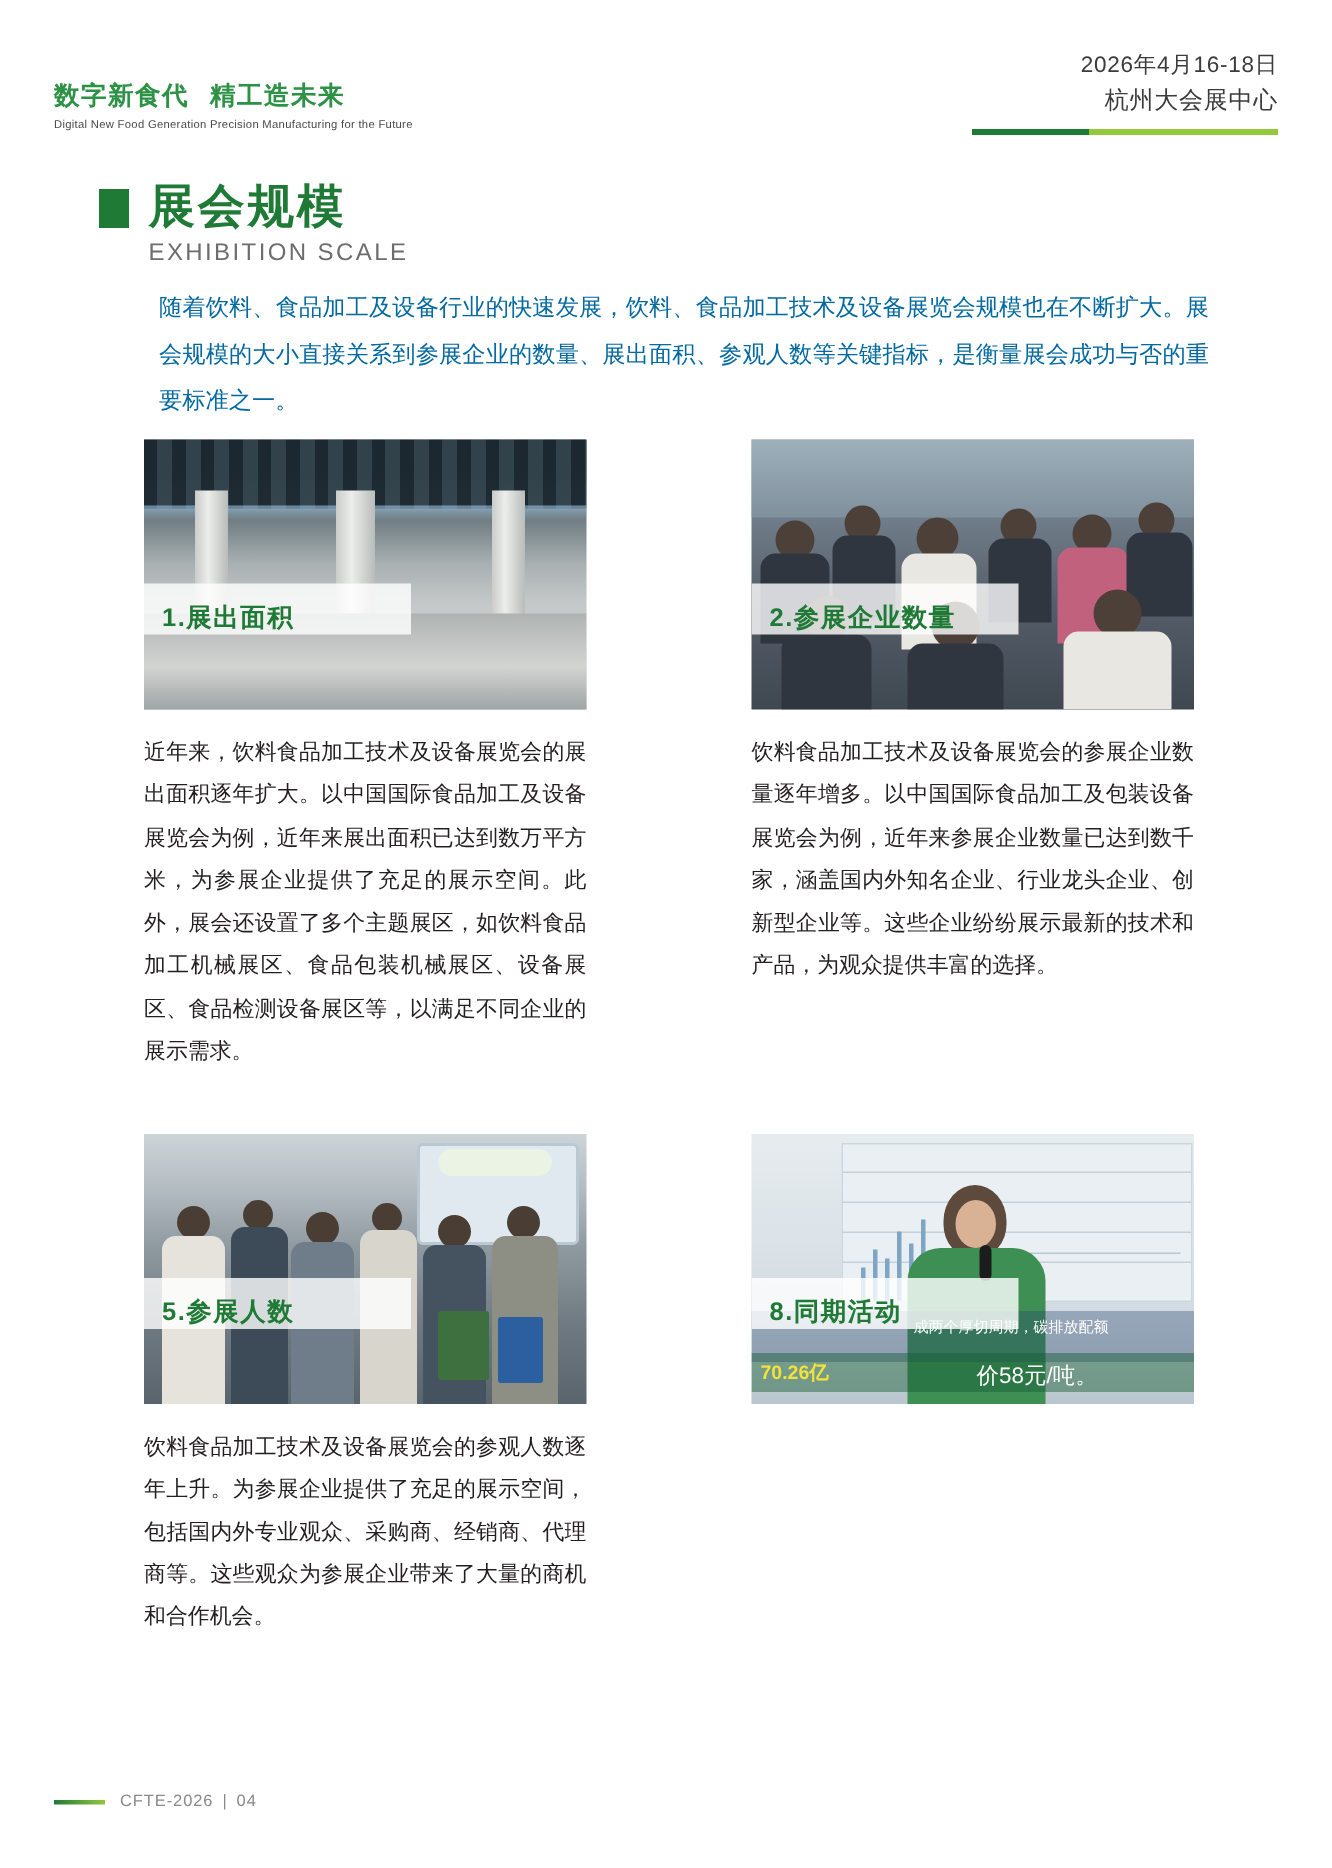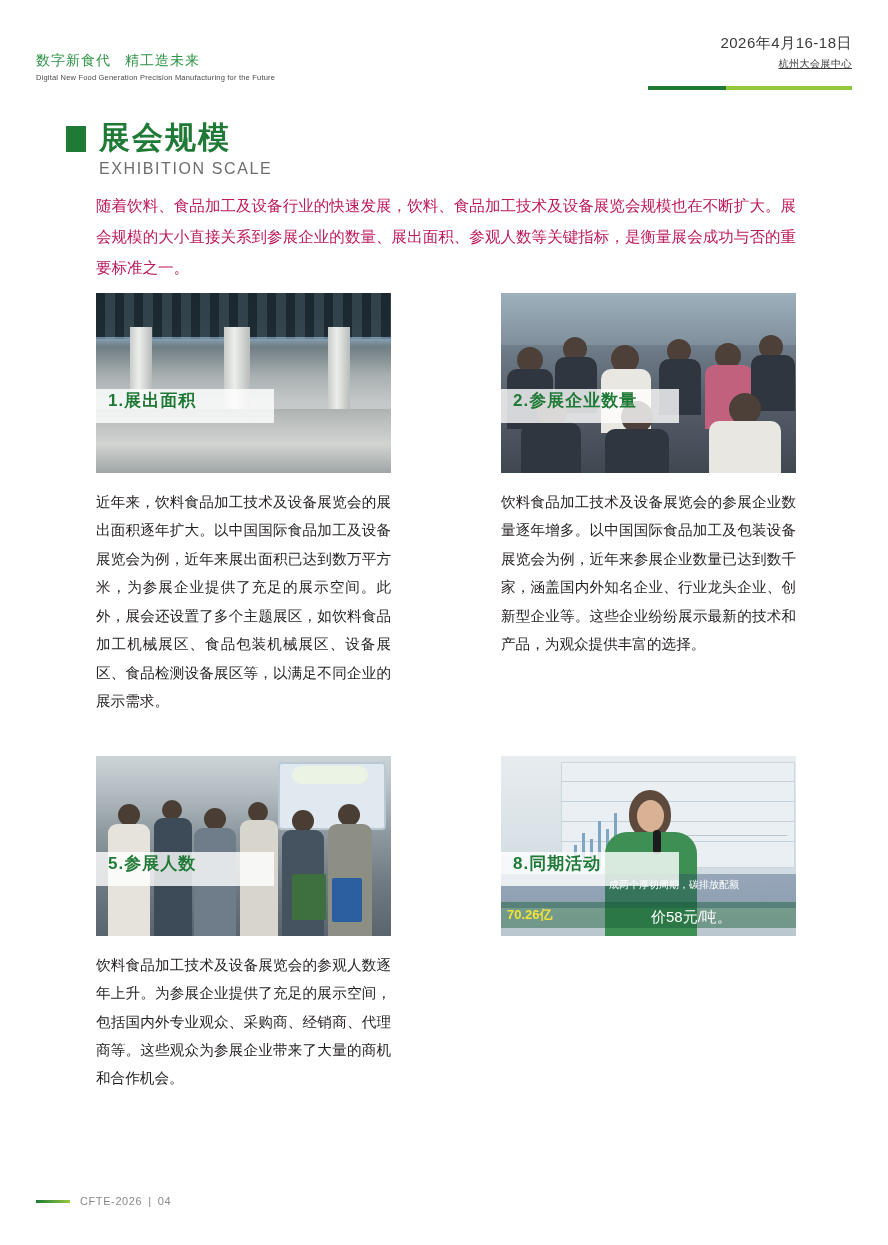--- a/index.html
+++ b/index.html
@@ -21,22 +21,22 @@
     position: absolute;
     top: 0; left: 0; right: 0;
     height: 110px;
   }
   .brand {
     position: absolute;
     left: 36px;
     top: 52px;
   }
   .brand-cn {
-    font-size: 14px;
-    font-weight: normal;
+    font-size: 17px;
+    font-weight: bold;
     color: #2e9246;
     letter-spacing: 1px;
     white-space: nowrap;
   }
   .brand-cn .gap { display:inline-block; width: 14px; }
   .brand-en {
     margin-top: 3px;
     font-size: 7.5px;
     color: #4a4a4a;
     letter-spacing: 0.2px;
@@ -47,25 +47,24 @@
     right: 36px;
     top: 34px;
     text-align: right;
   }
   .header-date {
     font-size: 15px;
     color: #3b3b3b;
     letter-spacing: 0.5px;
   }
   .header-venue {
-    font-size: 10px;
+    font-size: 16px;
     color: #3b3b3b;
     margin-top: 4px;
     letter-spacing: 0.5px;
-    text-decoration: underline;
   }
   .header-rule {
     position: absolute;
     right: 36px;
     top: 86px;
     width: 204px;
     height: 4px;
     display: flex;
   }
   .header-rule .seg-dark { width: 38%; background: #1f7a36; }
@@ -99,26 +98,26 @@
     margin-left: 33px;
     margin-top: 7px;
     font-size: 16px;
     color: #6d6d6d;
     letter-spacing: 1.6px;
   }
 
   
   .intro {
     position: absolute;
-    left: 96px;
+    left: 106px;
     top: 190px;
     width: 700px;
     font-size: 15.5px;
     line-height: 2.0;
-    color: #be185d;
+    color: #0369a1;
     text-align: justify;
   }
 
   
   .grid {
     position: absolute;
     left: 96px;
     top: 293px;
     width: 700px;
     display: grid;
@@ -137,21 +136,21 @@
     background: #b9bfc4;
   }
   .photo-label {
     position: absolute;
     left: 0;
     top: 96px;
     min-width: 178px;
     height: 34px;
     background: rgba(255,255,255,0.80);
     display: flex;
-    align-items: flex-start;
+    align-items: flex-end;
     padding-left: 12px;
     box-sizing: border-box;
   }
   .photo-label span {
     font-size: 17px;
     font-weight: bold;
     color: #1f7a36;
     letter-spacing: 1px;
     white-space: nowrap;
   }

